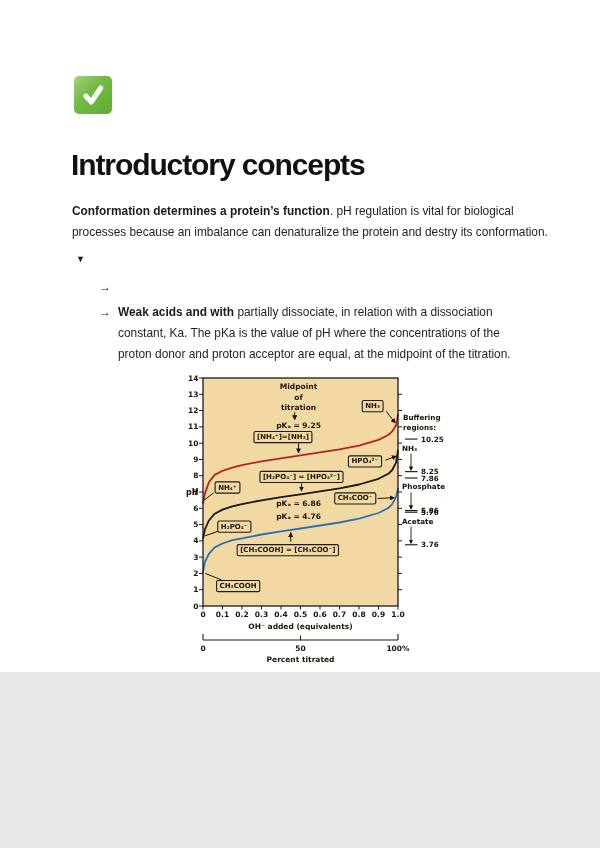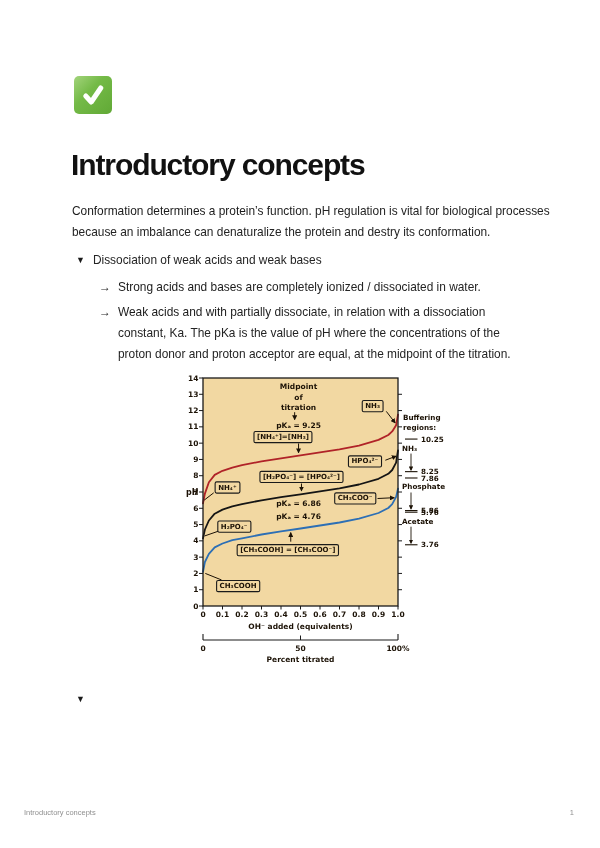--- a/index.html
+++ b/index.html
@@ -1,17 +1,17 @@
 <!DOCTYPE html>
 <html><head>
 <meta charset="utf-8">
 <style>
   html,body{margin:0;padding:0;background:#e8e8e8;}
   .page{
-    position:relative;width:600px;height:848px;margin:0 auto;background:#ffffff;
+    position:relative;width:600px;height:672px;margin:0 auto;background:#ffffff;
     font-family:"Liberation Sans",sans-serif;color:#1f1f1f;overflow:hidden;
   }
   .doc-icon{
     position:absolute;left:74px;top:76px;width:38px;height:38px;border-radius:5px;
     background:linear-gradient(135deg,#a3d47c 0%,#74ba47 40%,#61a936 100%);
     display:flex;align-items:center;justify-content:center;
   }
   .doc-icon svg{width:30px;height:30px;}
   .page-title{
     position:absolute;left:71px;top:128px;font-size:30px;font-weight:700;
@@ -20,21 +20,21 @@
   .body-text{font-size:11.9px;line-height:21px;color:#242424;}
   .para1{position:absolute;left:72px;top:189px;width:478px;}
   .toggle-row{position:absolute;left:76px;display:flex;align-items:baseline;}
   .toggle-row .tri{font-size:9px;margin-right:8px;position:relative;top:-1px;color:#1a1a1a;}
   .toggle1{top:250px;}
   .toggle2{top:690px;}
   .sub-bullet{position:absolute;left:99px;display:flex;}
   .sub-bullet .arr{font-size:12px;margin-right:7px;line-height:21px;color:#242424;}
   .sub1{top:277px;width:430px;}
   .sub2{top:302px;width:432px;}
-  b{font-weight:400;color:#1b1b1b;}
+  b{font-weight:700;color:#1b1b1b;}
   .figure{position:absolute;left:183px;top:372px;width:270px;height:298px;}
   .figure svg text{font-family:"DejaVu Sans",sans-serif;font-weight:700;fill:#1c1206;}
   .footer-left{position:absolute;left:24px;top:808px;font-size:7.5px;color:#909090;}
   .footer-page{position:absolute;right:26px;top:808px;font-size:7.5px;color:#909090;}
 </style>
 </head>
 <body>
 
 <div class="page">
 
@@ -43,26 +43,24 @@
       <path d="M6.2 12.8 L10.6 17.6 L18.2 6.4" fill="none" stroke="#ffffff" stroke-width="4" stroke-linecap="round" stroke-linejoin="round"></path>
     </svg>
   </div>
 
   <h1 class="page-title">Introductory concepts</h1>
 
   <p class="body-text para1"><b>Conformation determines a protein’s function</b><span>. pH regulation is vital for biological processes because an imbalance can denaturalize the protein and destry its conformation.</span></p>
 
   <div class="body-text toggle-row toggle1">
     <span class="tri">▼</span>
-    <span>Dissociation of weak acids and weak bases</span>
   </div>
 
   <div class="body-text sub-bullet sub1">
     <span class="arr">→</span>
-    <span><b>Strong acids and bases</b><span> are completely ionized / dissociated in water.</span></span>
   </div>
 
   <div class="body-text sub-bullet sub2">
     <span class="arr">→</span>
     <span><b>Weak acids and with</b><span> partially dissociate, in relation with a dissociation constant, Ka. The pKa is the value of pH where the concentrations of the proton donor and proton acceptor are equal, at the midpoint of the titration.</span></span>
   </div>
 
   <div class="figure" id="chart-mount"><svg viewBox="0 0 270 298" width="270" height="298">
         <defs>
           <marker id="ah" viewBox="0 0 6 6" refX="5" refY="3" markerWidth="5" markerHeight="5" orient="auto">

